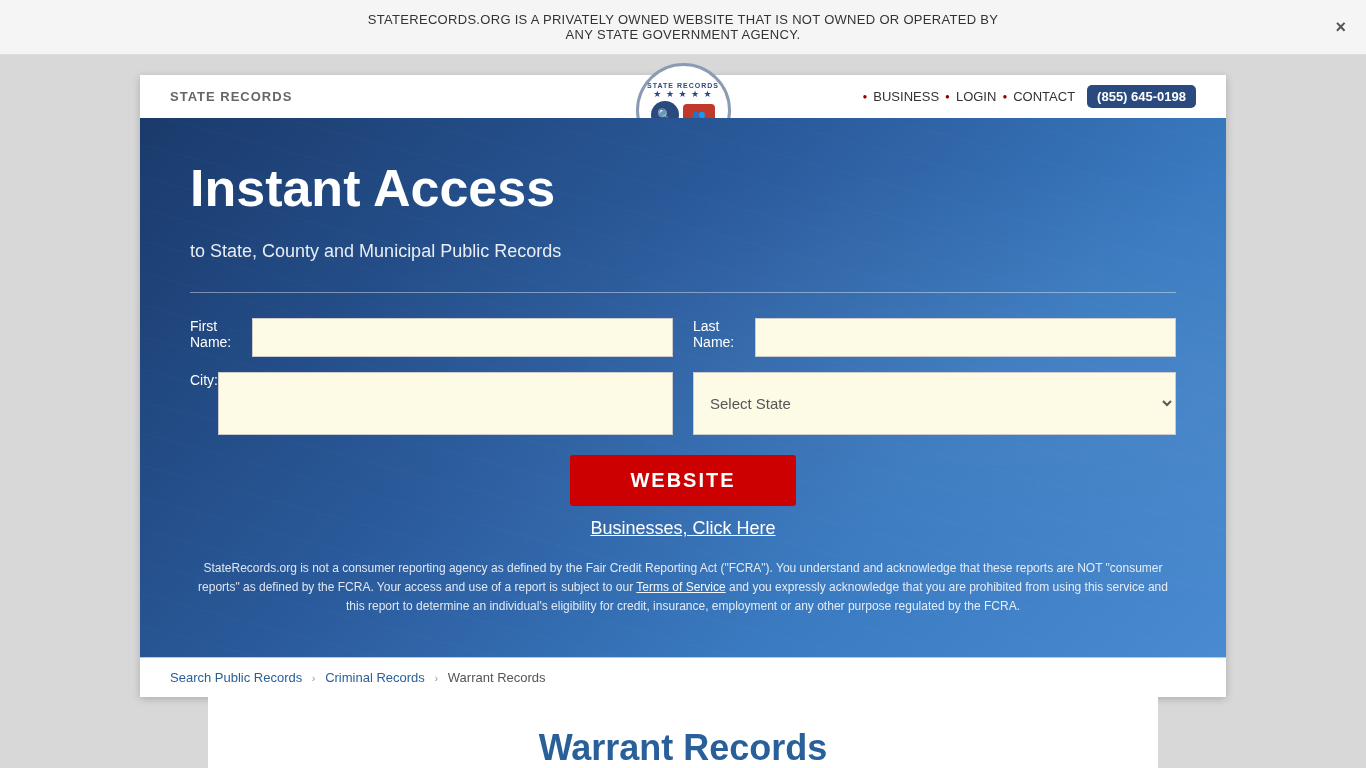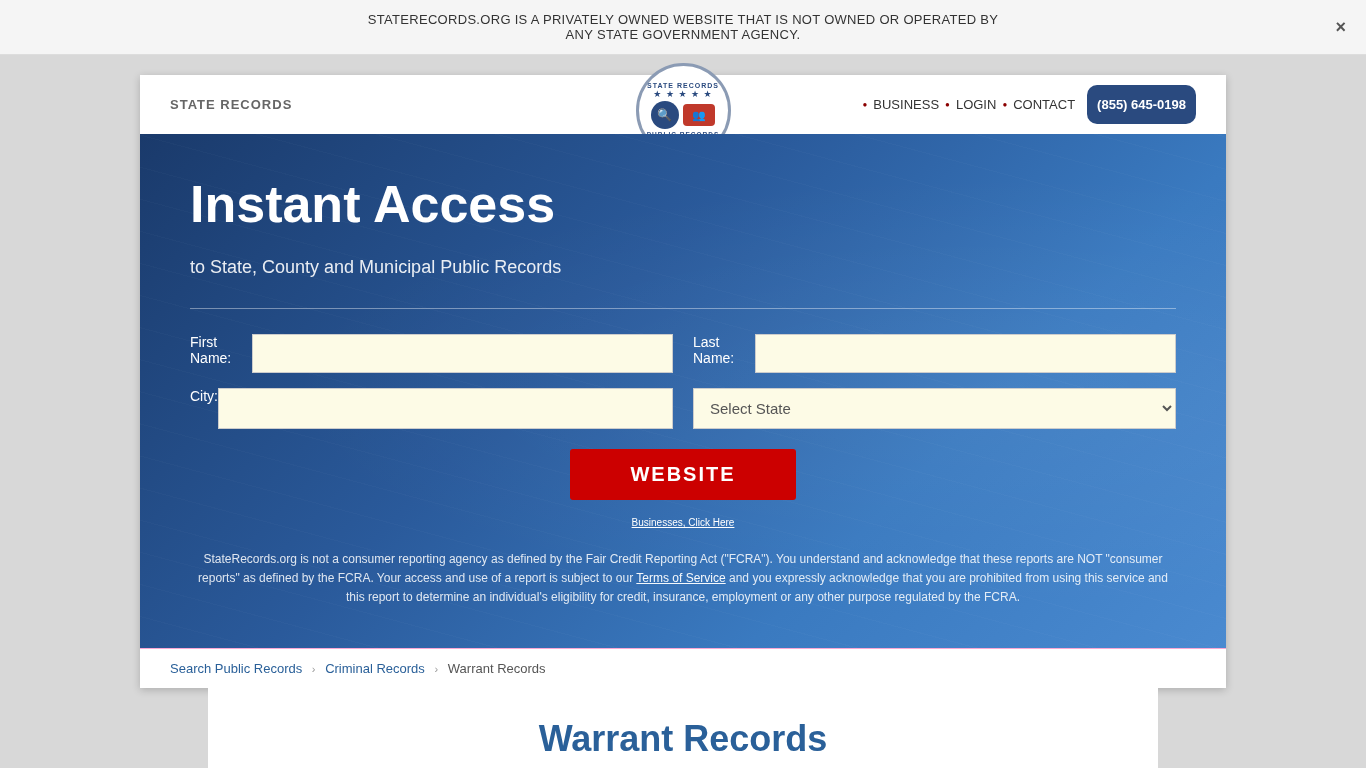--- a/index.html
+++ b/index.html
@@ -150,22 +150,22 @@
       font-size: 8px;
     }
     .header-nav a {
       text-decoration: none;
       color: #333;
       font-weight: 500;
     }
     .phone-badge {
       background: #2a4a7f;
       color: white;
-      padding: 12px 10px;
-      border-radius: 10px;
+      padding: 4px 10px;
+      border-radius: 5px;
       font-size: 13px;
       font-weight: bold;
       margin-left: 6px;
     }
 
     
     .hero-section {
       background: linear-gradient(135deg, #1a3a6b 0%, #2a5a9b 40%, #3a7ac0 70%, #4a8ad0 100%);
       padding: 40px 50px 40px;
       position: relative;
@@ -232,21 +232,21 @@
     .form-input {
       padding: 10px 12px;
       font-size: 15px;
       border: 1px solid #ccc;
       background-color: #fdfbe6;
       color: #333;
       outline: none;
       width: 100%;
     }
     .form-select {
-      padding: 10px 12px;
+      padding: 21px 12px;
       font-size: 15px;
       border: 1px solid #ccc;
       background-color: #fdfbe6;
       color: #555;
       outline: none;
       width: 100%;
       appearance: auto;
       cursor: pointer;
     }
     .search-btn-wrapper {
@@ -264,21 +264,21 @@
       letter-spacing: 2px;
       cursor: pointer;
       border-radius: 3px;
     }
     .business-link-wrapper {
       text-align: center;
       margin-top: 12px;
     }
     .business-link {
       color: white;
-      font-size: 10px;
+      font-size: 18px;
       text-decoration: underline;
       cursor: pointer;
     }
 
     
     .disclaimer {
       text-align: center;
       font-size: 12px;
       color: rgba(255,255,255,0.85);
       margin-top: 20px;

